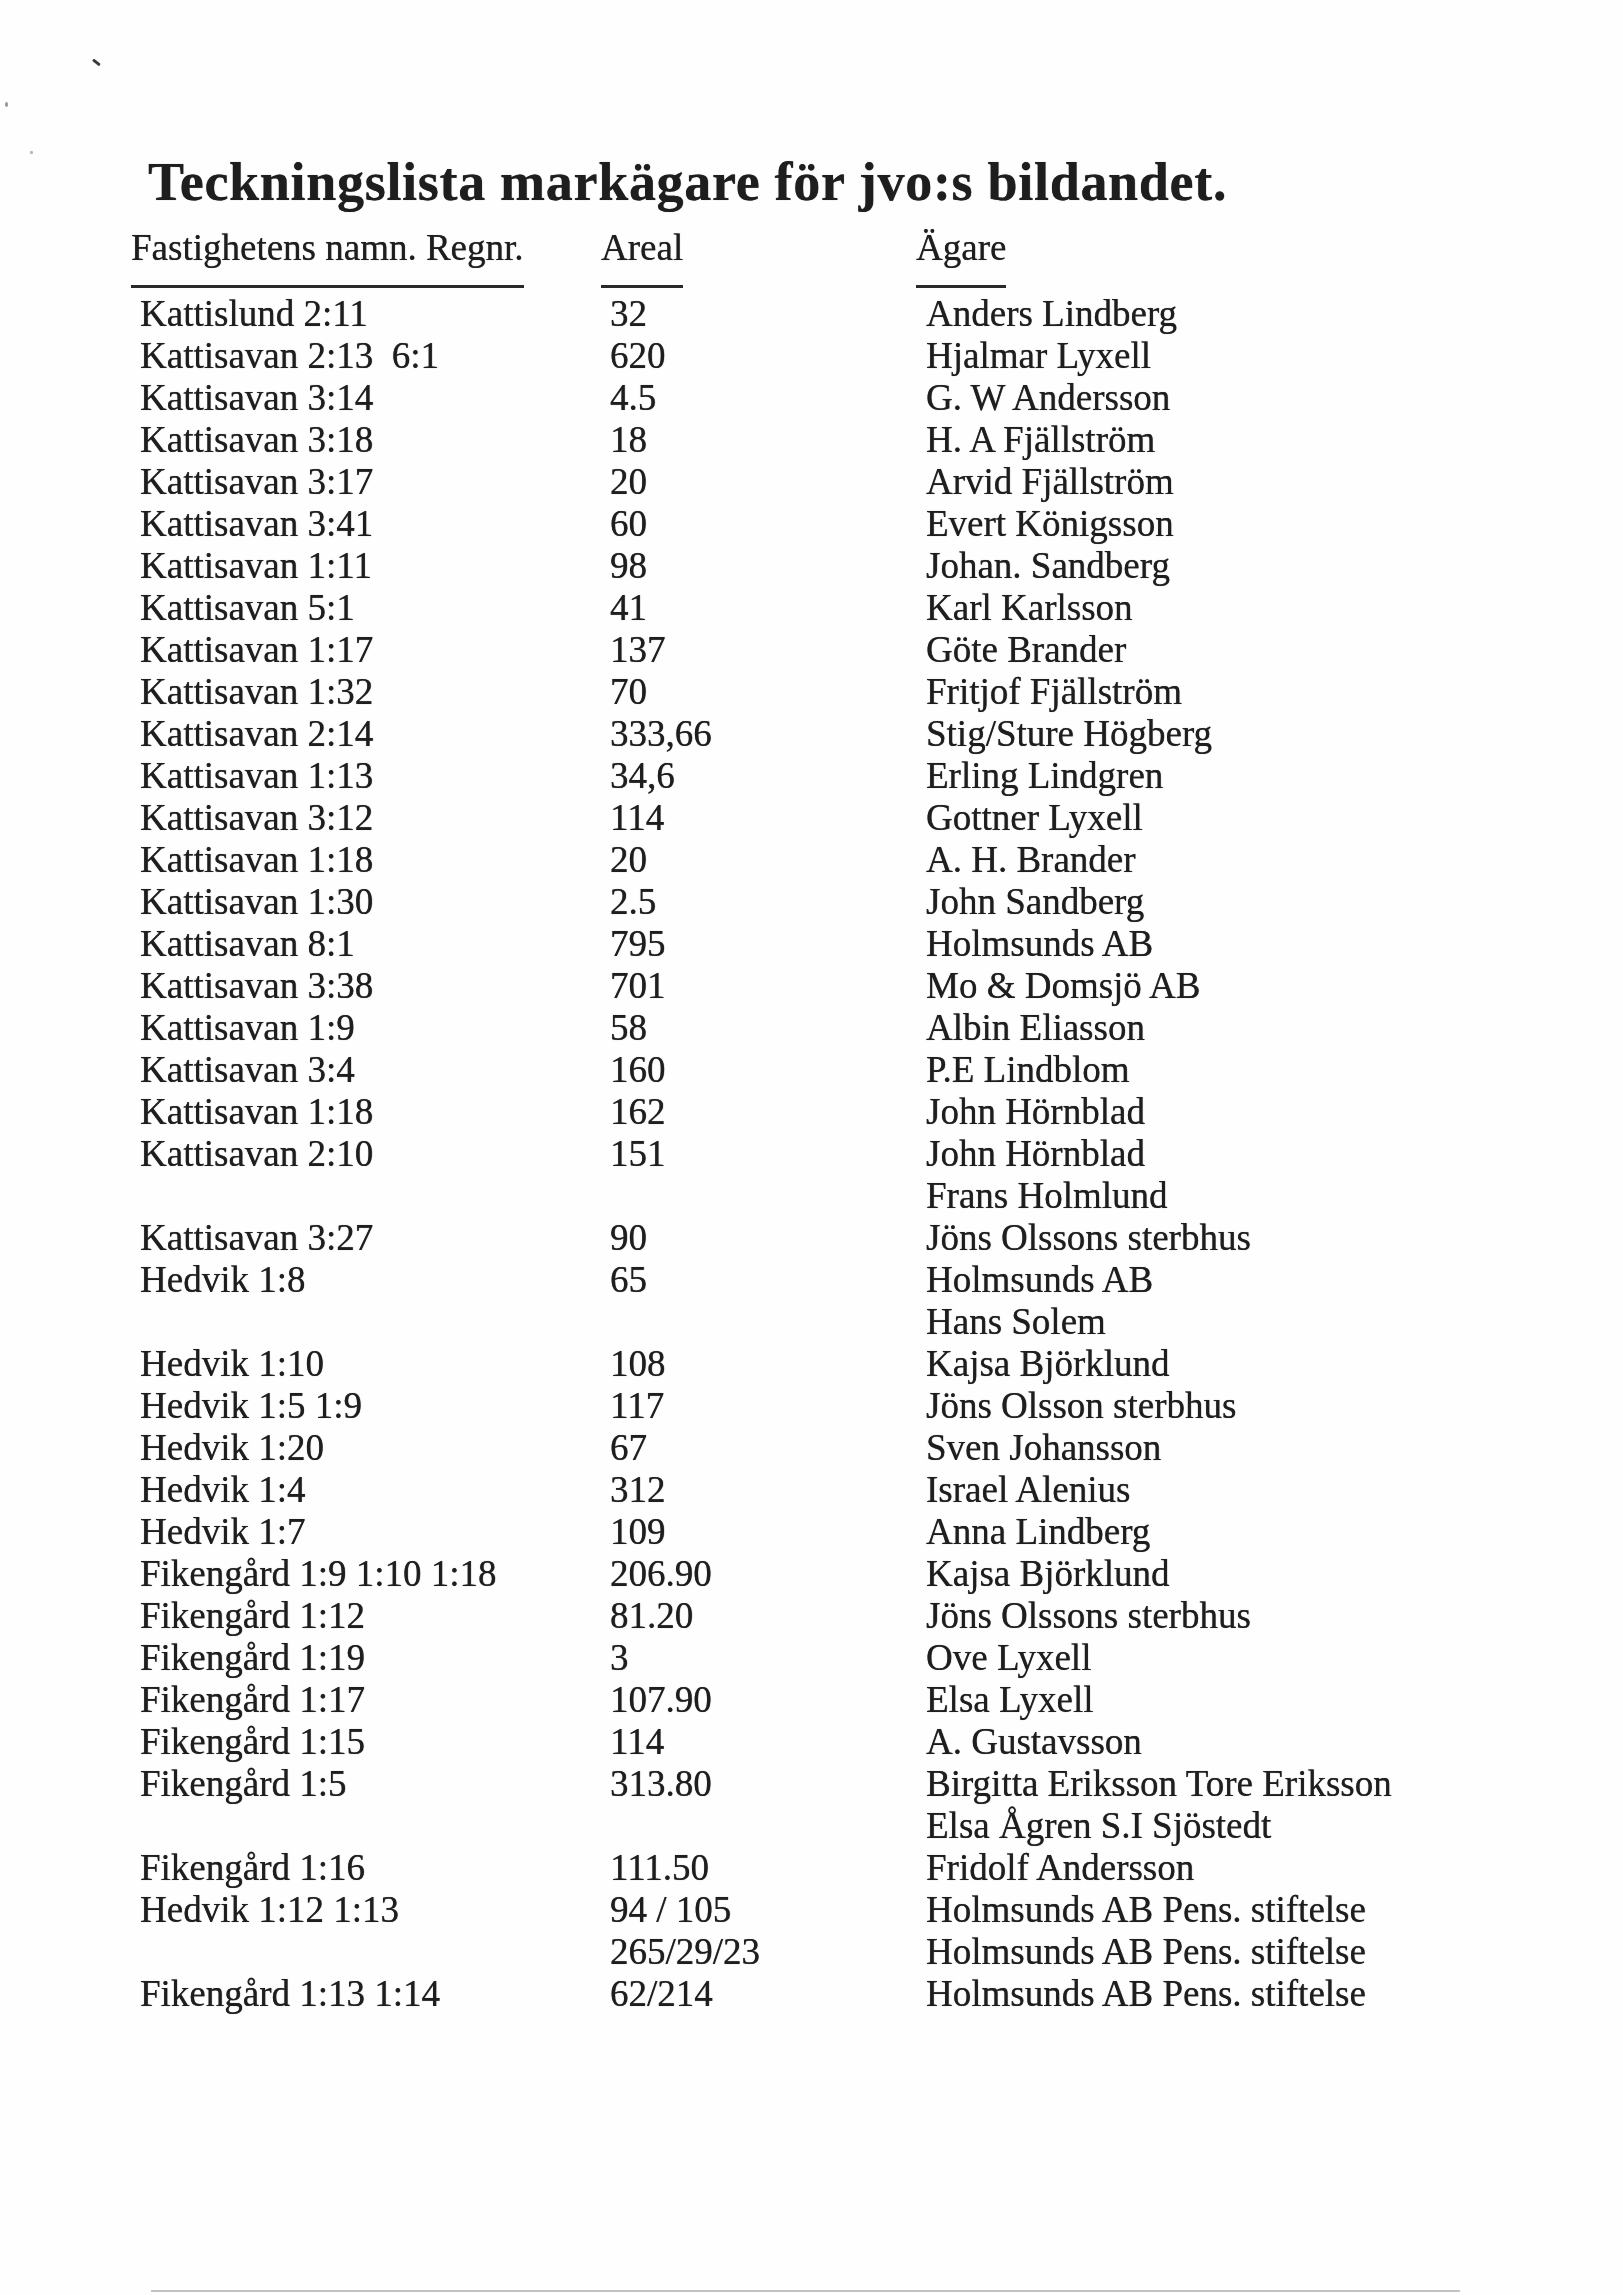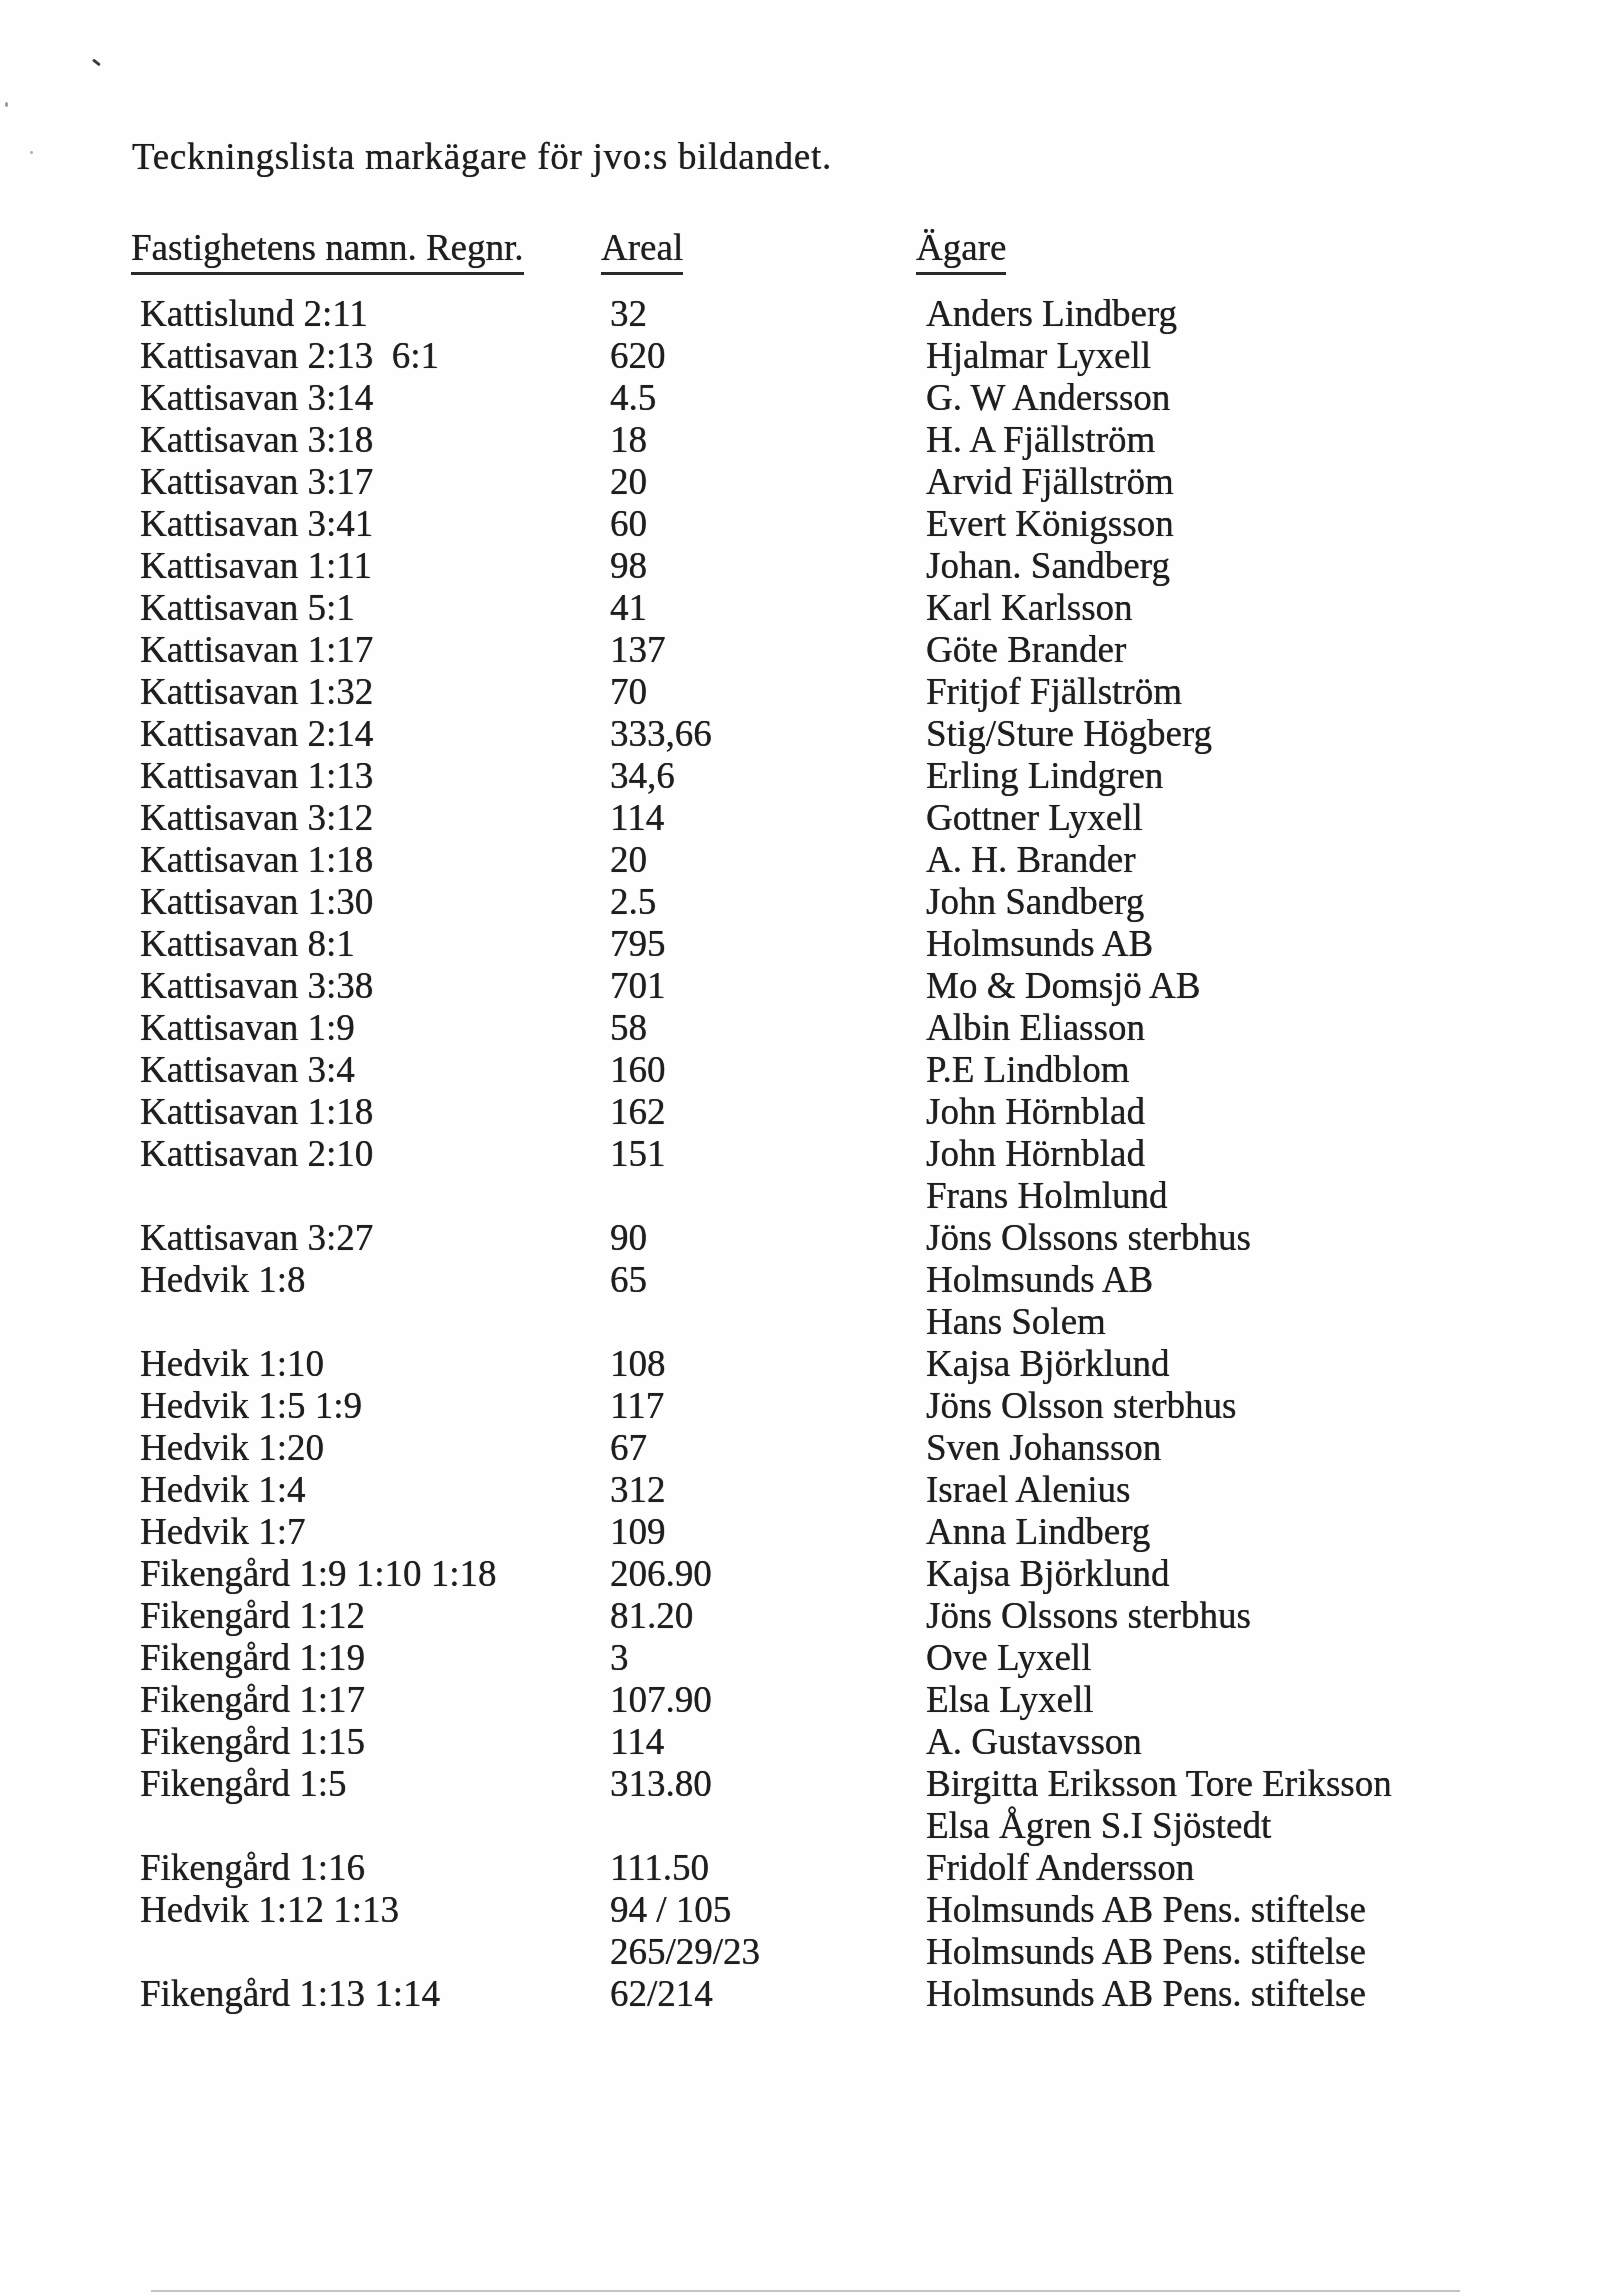--- a/index.html
+++ b/index.html
@@ -17,40 +17,40 @@
     color: #1e1e1e;
   }
   
   .ink {
     text-shadow: 0 0 0.7px rgba(25,25,25,0.75), 0.4px 0.4px 0 rgba(25,25,25,0.22);
   }
   .title {
     position: absolute;
     left: 132px;
     top: 135px;
-    margin: 0;
-    font-size: 37px;
-    font-weight: 400;
+    margin: 16px;
+    font-size: 54px;
+    font-weight: 700;
     letter-spacing: 0.7px;
     white-space: pre;
   }
   .table-header {
     position: absolute;
     left: 0;
     top: 226px;
     width: 100%;
     height: 46px;
     font-size: 37px;
   }
   .table-header .hdr {
     position: absolute;
     top: 0;
     display: inline-block;
     white-space: pre;
-    padding-bottom: 3px;
+    padding-bottom: 16px;
     border-bottom: 3.9px solid #2a2a2a;
   }
   .hdr-prop  { left: 131px; }
   .hdr-areal { left: 601px; }
   .hdr-owner { left: 916px; }
 
   .rows {
     position: absolute;
     top: 293px;
     left: 8px;

